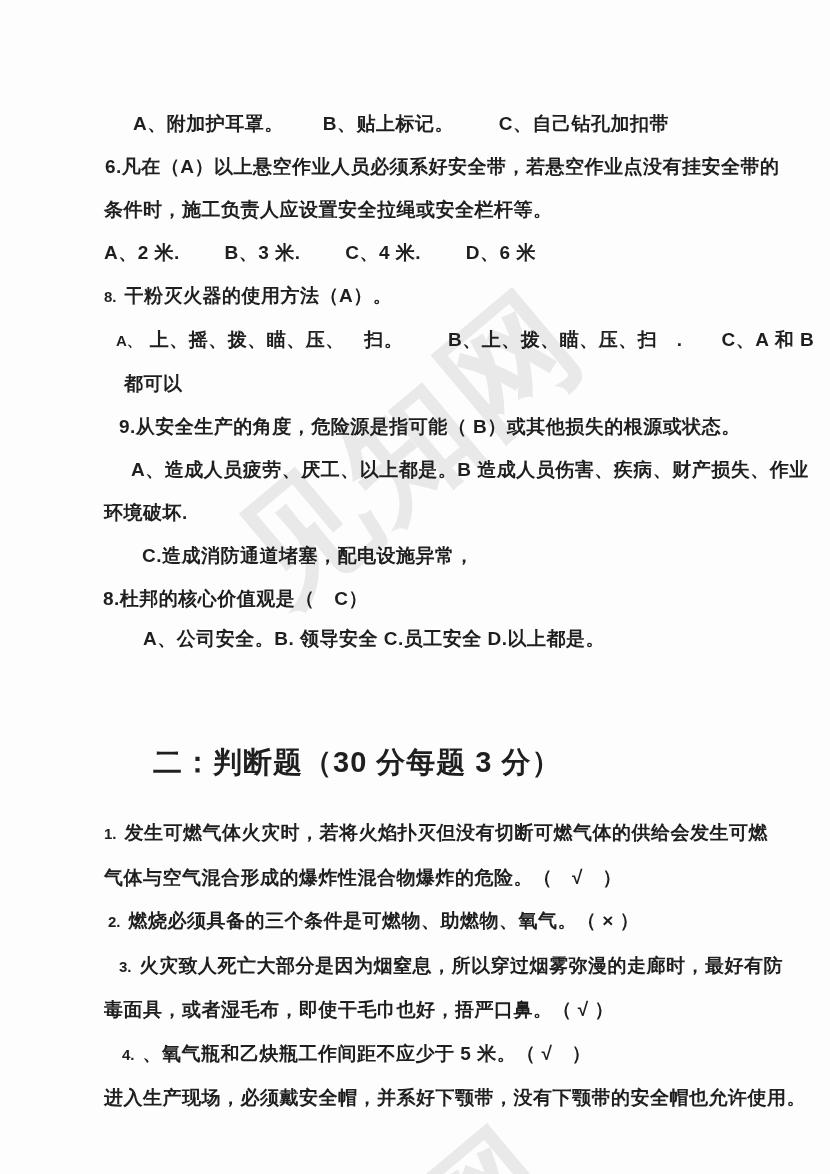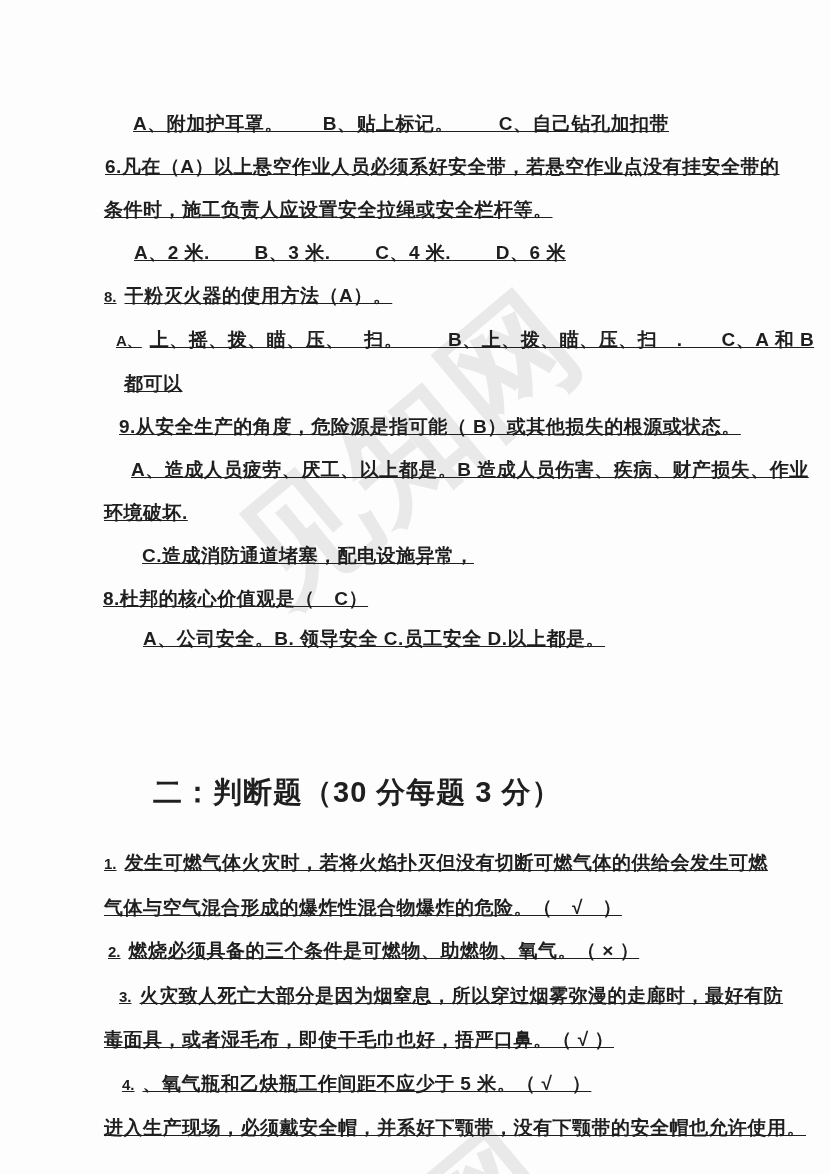--- a/index.html
+++ b/index.html
@@ -40,29 +40,28 @@
     top: 102px;
     width: 640px;
     z-index: 1;
   }
   .line {
     margin: 0;
     font-size: 19px;
     line-height: 43px;
     letter-spacing: 0.5px;
     white-space: nowrap;
-    text-decoration: underline;
   }
   .qnum {
     font-size: 15px;
     letter-spacing: 0;
     margin-right: 8px;
   }
   .sec-title {
-    margin: 115px 0 0 49px;
+    margin: 85px 0 0 49px;
     font-size: 29px;
     line-height: 38px;
     letter-spacing: 1px;
     white-space: nowrap;
   }
   .jsec .line { line-height: 43.5px; }
   .jsec .line:first-child { margin-top: 30px; }
 </style>
 </head>
 <body>
@@ -71,21 +70,21 @@
 
   <div class="watermark wm-center">见知网</div>
   <div class="watermark wm-bottom">见知网</div>
 
   <main class="doc">
 
     <p class="line" style="margin-left:29px"><span>A、附加护耳罩。　　B、贴上标记。　　 C、自己钻孔加扣带</span></p>
 
     <p class="line" style="margin-left:1px"><span>6.凡在（A）以上悬空作业人员必须系好安全带，若悬空作业点没有挂安全带的</span></p>
     <p class="line"><span>条件时，施工负责人应设置安全拉绳或安全栏杆等。</span></p>
-    <p class="line" style="margin-left:30px"><span>A、2 米.　　 B、3 米.　　 C、4 米.　　 D、6 米</span></p>
+    <p class="line" style=""><span>A、2 米.　　 B、3 米.　　 C、4 米.　　 D、6 米</span></p>
 
     <p class="line" style=""><span class="qnum">8.</span><span>干粉灭火器的使用方法（A）。</span></p>
     <p class="line" style="margin-left:12px"><span class="qnum">A、</span><span>上、摇、拨、瞄、压、　扫。　　 B、上、拨、瞄、压、扫　.　　C、A 和 B</span></p>
     <p class="line" style="margin-left:20px"><span>都可以</span></p>
 
     <p class="line" style="margin-left:15px"><span>9.从安全生产的角度，危险源是指可能（ B）或其他损失的根源或状态。</span></p>
     <p class="line" style="margin-left:27px"><span>A、造成人员疲劳、厌工、以上都是。B 造成人员伤害、疾病、财产损失、作业</span></p>
     <p class="line"><span>环境破坏.</span></p>
     <p class="line" style="margin-left:38px"><span>C.造成消防通道堵塞，配电设施异常，</span></p>
 

